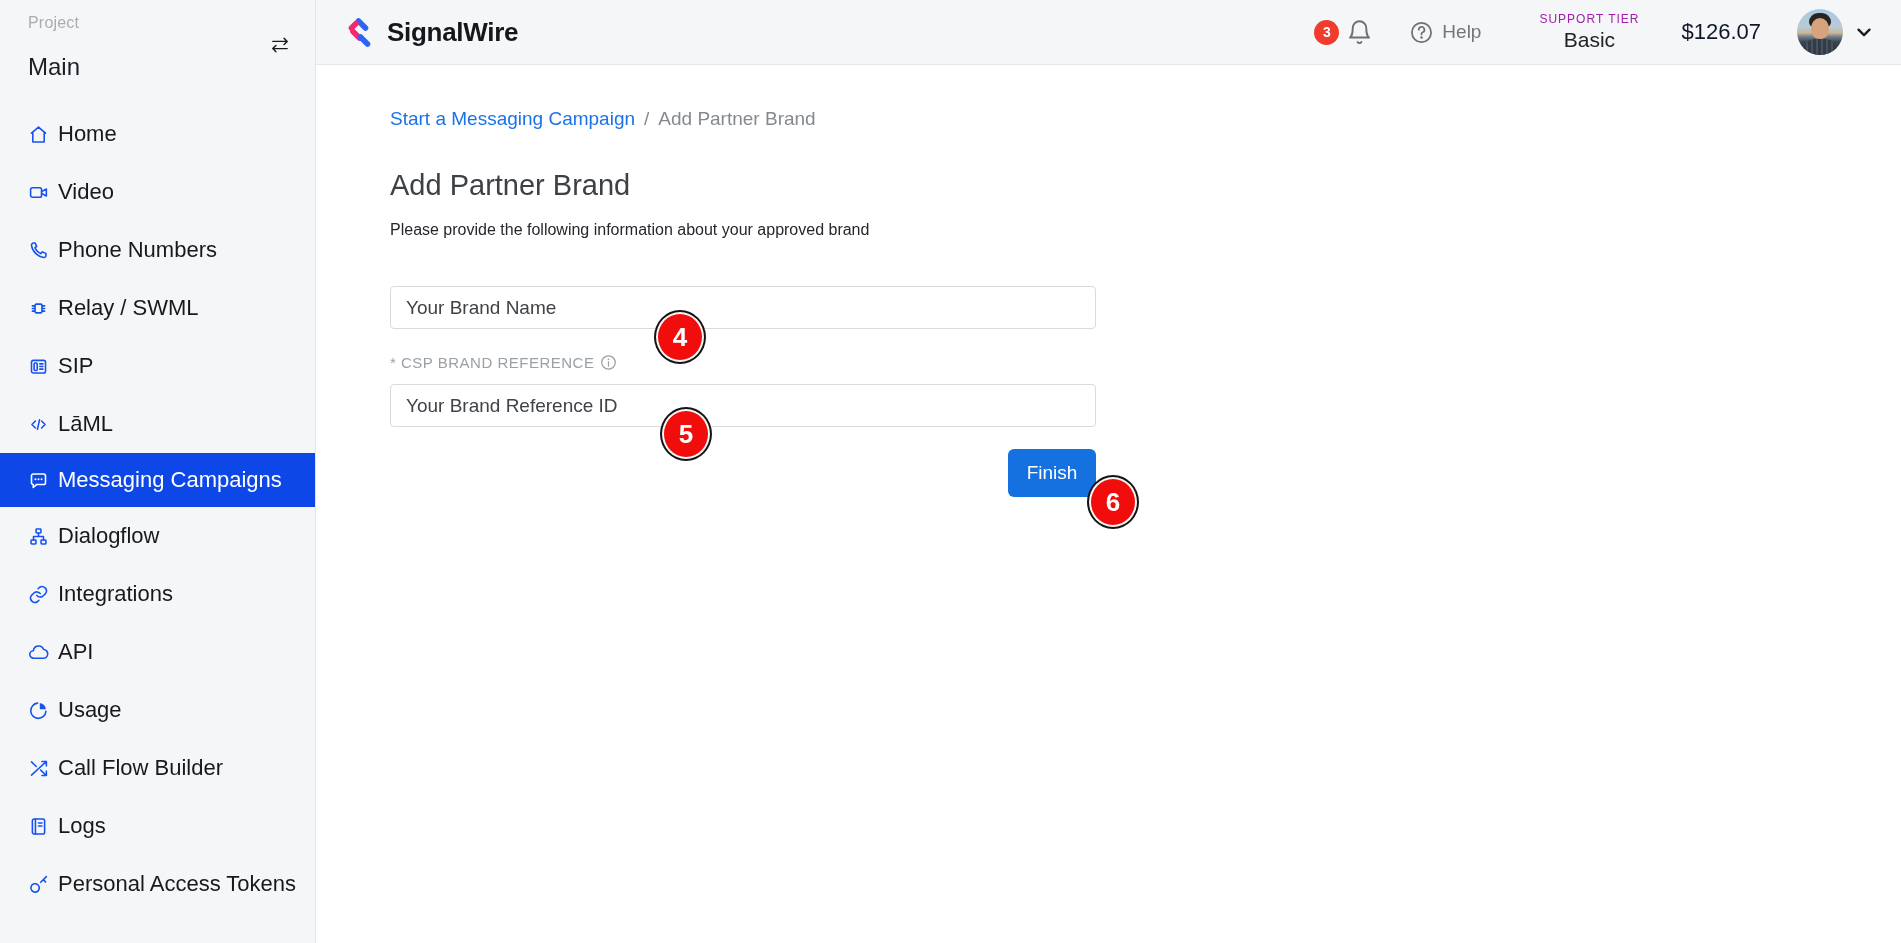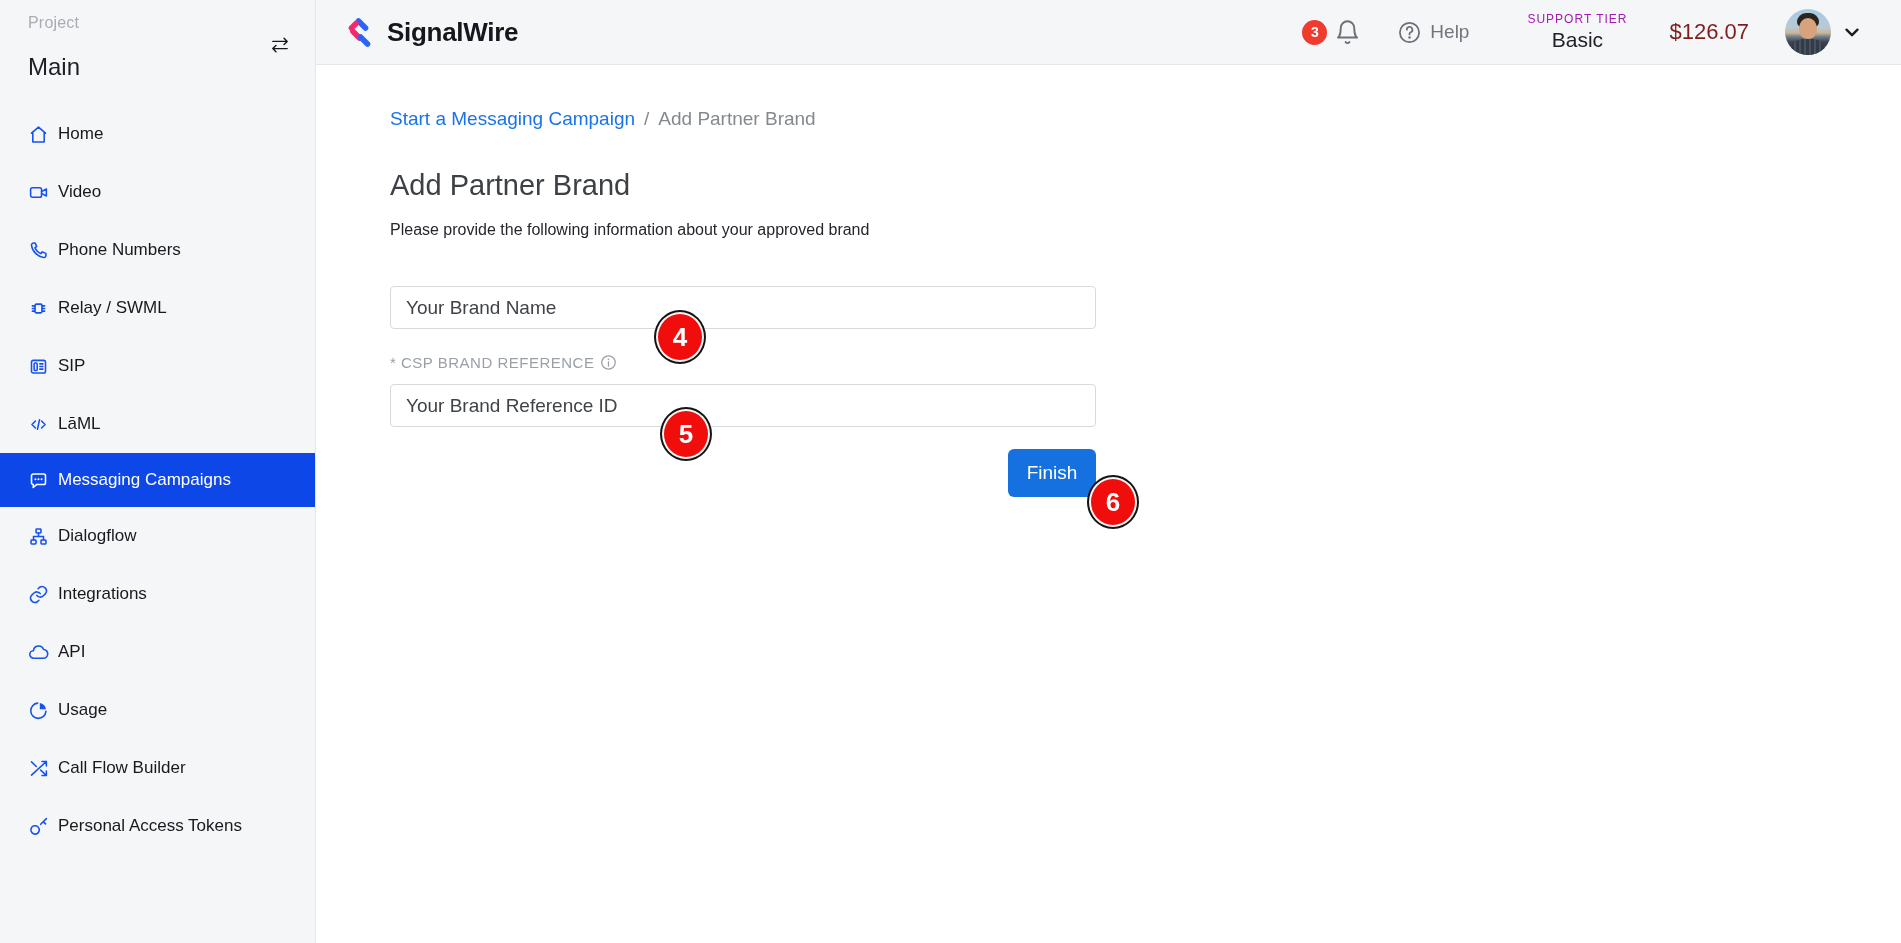--- a/index.html
+++ b/index.html
@@ -10,42 +10,42 @@
   
   .sidebar { width:316px; height:943px; background:#f5f6f8; border-right:1px solid #e4e7ea;
     flex:0 0 316px; overflow:hidden; }
   .project-head { display:flex; align-items:flex-start; justify-content:space-between;
     padding:14px 24px 0 28px; }
   .project-label { font-size:16px; color:#a9adb3; letter-spacing:.2px; }
   .project-name { font-size:24px; color:#1c1f26; margin-top:21px; font-weight:400; }
   .swap-btn { margin-top:22px; cursor:pointer; }
   .nav { margin-top:24px; }
   .nav-item { display:flex; align-items:center; height:58px; padding-left:28px;
-    gap:9px; font-size:17px; color:#17191e; cursor:pointer; }
+    gap:9px; font-size:22px; color:#17191e; cursor:pointer; }
   .nav-item svg { width:21px; height:21px; stroke:#1652f0; fill:none;
     stroke-width:1.8; stroke-linecap:round; stroke-linejoin:round; flex:0 0 21px; }
   .nav-item.selected { background:#0d47e8; color:#fff; height:54px; }
   .nav-item.selected svg { stroke:#fff; }
 
   
   .main { flex:1; display:flex; flex-direction:column; min-width:0; }
   .header { height:65px; background:#f5f6f8; border-bottom:1px solid #e5e7ea;
-    display:flex; align-items:center; padding:0 38px 0 29px; }
+    display:flex; align-items:center; padding:0 26px 0 29px; }
   .brand { display:flex; align-items:center; gap:11px; }
   .brand-name { font-size:26px; font-weight:700; color:#15171c; letter-spacing:-.3px; }
   .header-right { margin-left:auto; display:flex; align-items:center; }
   .notif-badge { width:25px; height:25px; border-radius:50%; background:#f03b2e; color:#fff;
     font-size:14px; font-weight:700; display:flex; align-items:center; justify-content:center; }
   .bell-wrap { display:flex; align-items:center; gap:7px; cursor:pointer; }
   .help { display:flex; align-items:center; gap:8px; margin-left:36px; color:#72767c;
     font-size:19px; cursor:pointer; }
   .tier { margin-left:58px; text-align:center; }
   .tier-label { font-size:12px; letter-spacing:1px; color:#a21caf; }
   .tier-value { font-size:21px; color:#202227; margin-top:2px; }
-  .balance { margin-left:42px; font-size:22px; color:#7f1d1d; }
+  .balance { margin-left:42px; font-size:22px; color:#0f172a; }
   .avatar { margin-left:36px; width:46px; height:46px; border-radius:50%; overflow:hidden;
     position:relative; background:linear-gradient(180deg,#a7cbe4 0%,#b9c9d6 40%,#c9b795 52%,#75808c 60%,#39424e 72%,#2e3640 100%);
     cursor:pointer; flex:0 0 46px; }
   .avatar .hair { position:absolute; left:12px; top:4px; width:22px; height:14px;
     background:#2a2420; border-radius:11px 11px 6px 6px; }
   .avatar .face { position:absolute; left:14px; top:9px; width:18px; height:21px;
     background:#d6a37c; border-radius:50% 50% 46% 46%; }
   .avatar .shirt { position:absolute; left:6px; top:30px; width:34px; height:16px;
     background:repeating-linear-gradient(90deg,#323b46 0 3px,#46525f 3px 5px); border-radius:12px 12px 0 0; }
   .chevron { margin-left:10px; cursor:pointer; display:flex; }
@@ -181,20 +181,27 @@
         <span>Usage</span>
       </div>
       <div class="nav-item">
         <svg viewBox="0 0 24 24">
             <path d="M16 4 H21 V9 M21 4 L4 19.5 M16 20 H21 V15 M21 20 L14.5 13.8 M4 4.5 L9.5 9.7"></path>
           </svg>
         <span>Call Flow Builder</span>
       </div>
       <div class="nav-item">
         <svg viewBox="0 0 24 24">
+            <rect x="5" y="3.5" width="14" height="17" rx="2"></rect>
+            <path d="M8.5 3.5 V20.5 M12 8 H16 M12 11.5 H16"></path>
+          </svg>
+        <span>Logs</span>
+      </div>
+      <div class="nav-item">
+        <svg viewBox="0 0 24 24">
             <path d="M21 3 l-6.5 6.5 M17.5 6.5 l2.5 2.5 M11.5 12.5 a4.8 4.8 0 1 0 .01 .01 z"></path>
           </svg>
         <span>Personal Access Tokens</span>
       </div>
     </div>
   </div>
 
   <div class="main">
 
     <div class="header">

